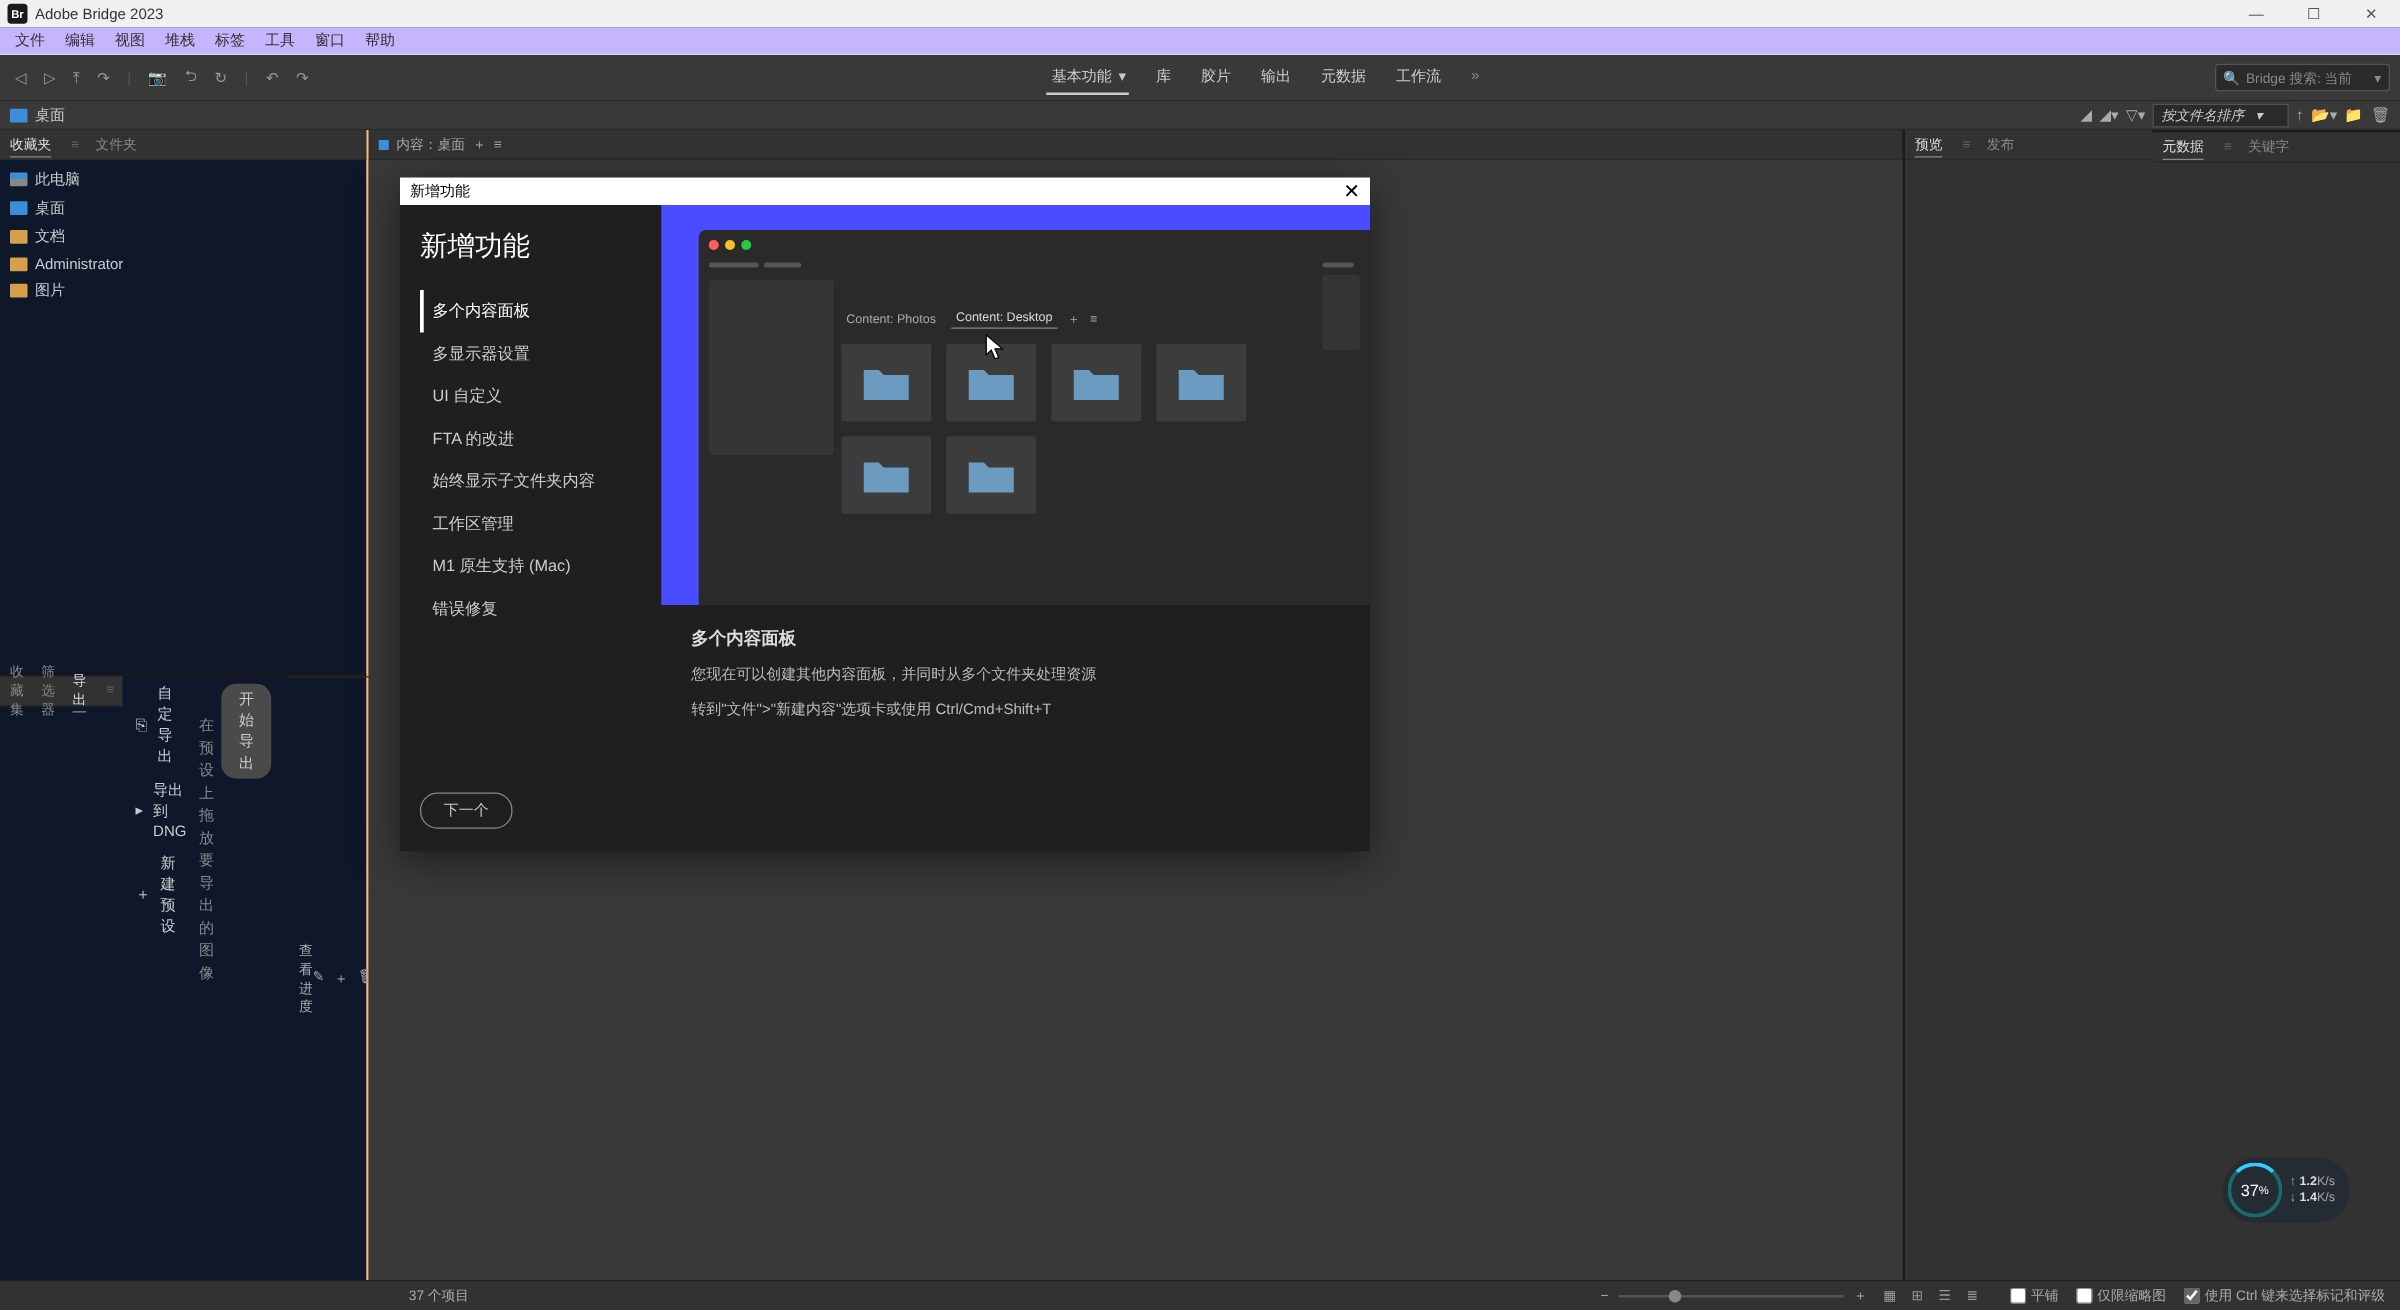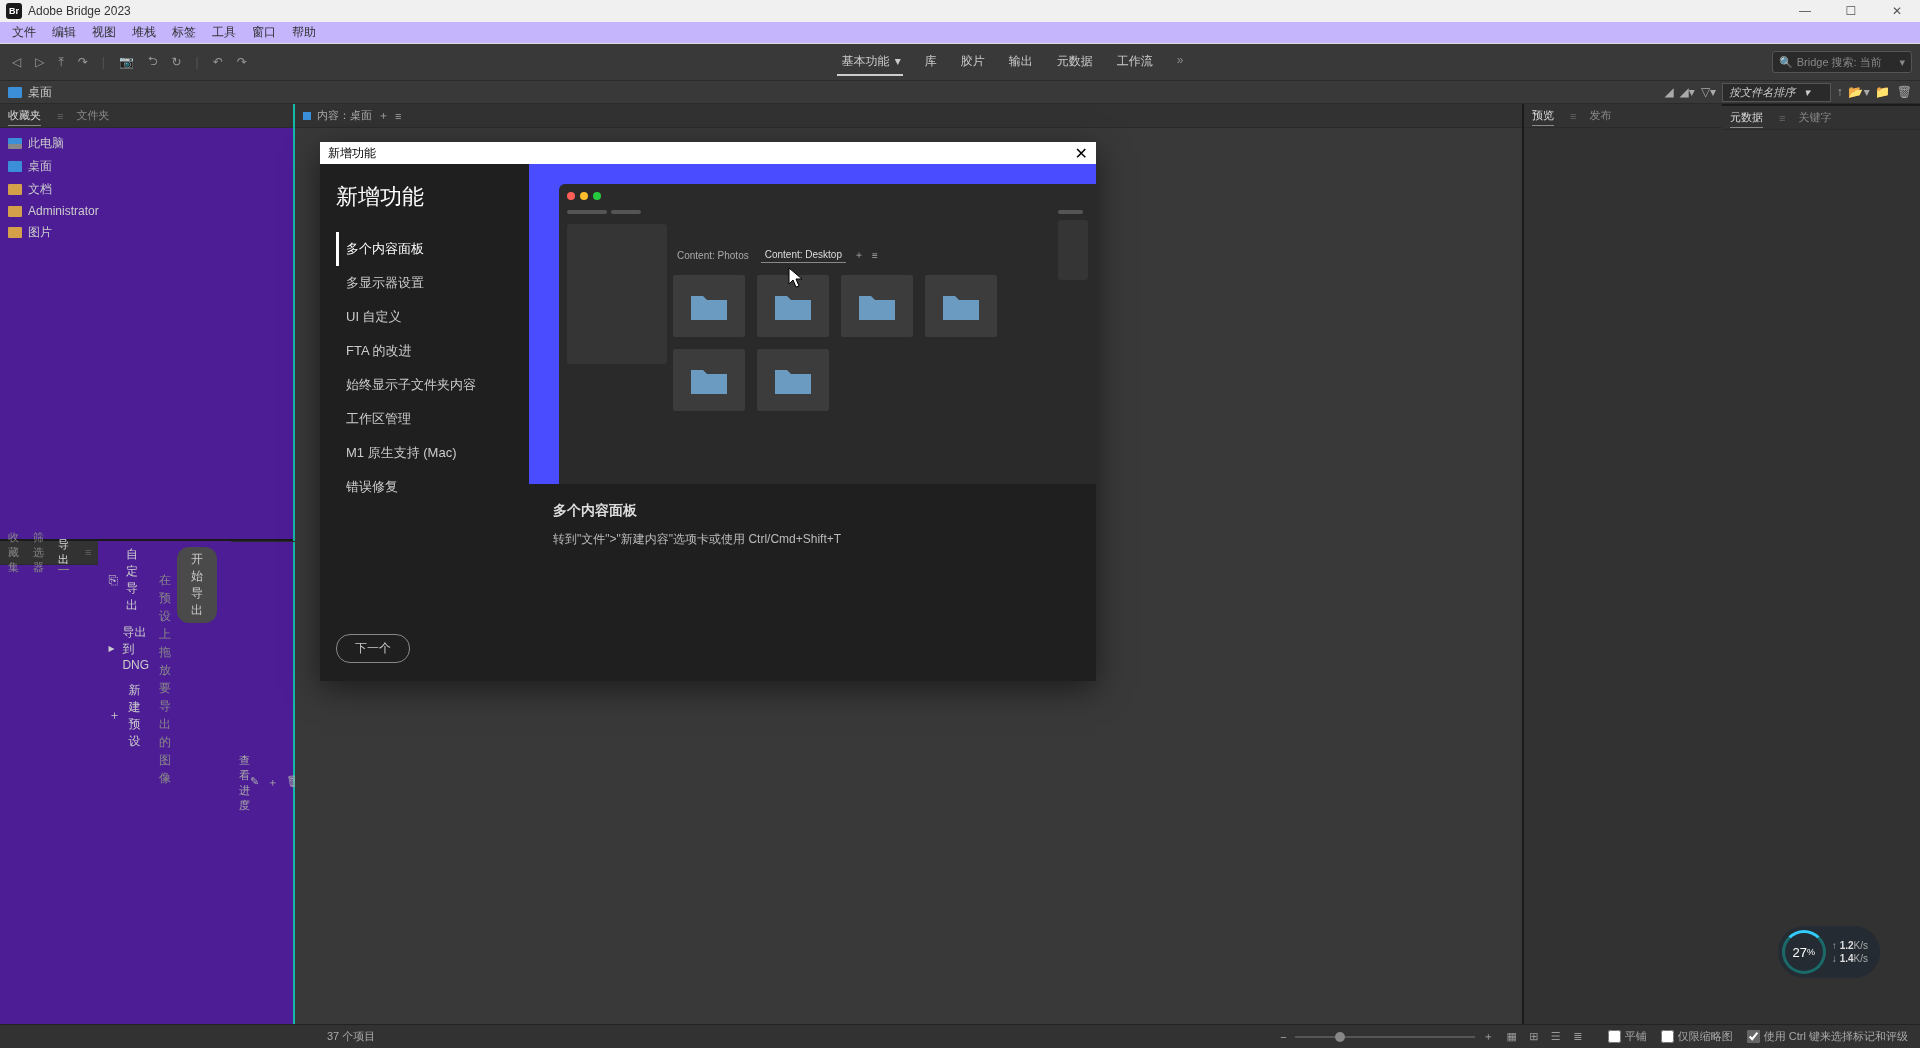--- a/index.html
+++ b/index.html
@@ -28,21 +28,21 @@
 
 .pathbar { background: #393939; height: 24px; display: flex; align-items: center; padding: 0 8px; border-top: 1px solid #2a2a2a; border-bottom: 1px solid #2a2a2a; justify-content: space-between; }
 .pathbar .left { display: flex; align-items: center; gap: 6px; }
 .pathbar .folder-icon { width: 14px; height: 11px; background: #3b8fd8; border-radius: 1px; }
 .pathbar .right { display: flex; align-items: center; gap: 6px; color: #aaa; }
 .pathbar .right span { cursor: pointer; }
 .sort-sel { background: #2a2a2a; border: 1px solid #555; padding: 1px 20px 1px 6px; color: #ccc; font-size: 11px; position: relative; font-style: italic; }
 
 
 .main { display: flex; height: calc(100% - 22px - 22px - 36px - 24px - 24px); }
-.col-left { width: 295px; display: flex; flex-direction: column; background: #4c1d95; border-right: 2px solid #14b8a6; }
+.col-left { width: 295px; display: flex; flex-direction: column; background: #0f172a; border-right: 2px solid #fdba74; }
 .col-mid { flex: 1; display: flex; flex-direction: column; background: #323232; border-right: 2px solid #1a1a1a; }
 .col-right { width: 396px; display: flex; background: #323232; }
 
 .panel-tabs { height: 24px; background: #323232; display: flex; align-items: center; padding: 0 8px; gap: 14px; font-size: 11px; color: #888; border-bottom: 1px solid #2a2a2a; }
 .panel-tabs span { cursor: pointer; padding: 2px 0; }
 .panel-tabs span.active { color: #ddd; border-bottom: 1px solid #888; }
 .panel-tabs .menu-icon { margin-left: 2px; letter-spacing: -1px; color: #666; }
 
 .folders { flex: 1; padding: 4px 0; }
 .folders .item { display: flex; align-items: center; padding: 3px 8px; gap: 6px; cursor: pointer; }
@@ -399,28 +399,29 @@
             </div>
             <div style="width:30px">
                 <div class="bar" style="width:25px"></div>
                 <div class="box" style="height:60px"></div>
               </div>
           </div>
         </div>
       </div>
       <div class="modal-desc">
         <h3>多个内容面板</h3>
+        <p>您现在可以创建其他内容面板，并同时从多个文件夹处理资源</p>
         <p>转到"文件"&gt;"新建内容"选项卡或使用 Ctrl/Cmd+Shift+T</p>
       </div>
     </div>
   </div>
 </div>
 
 <div class="perf">
   <div class="ring">
-      <span>27</span>
+      <span>37</span>
       <span style="font-size:9px">%</span>
     </div>
   <div class="stats">
     <div>↑ <b>1.2</b><span>K/s</span></div>
     <div>↓ <b>1.4</b><span>K/s</span></div>
   </div>
 </div>
 
 </body></html>

